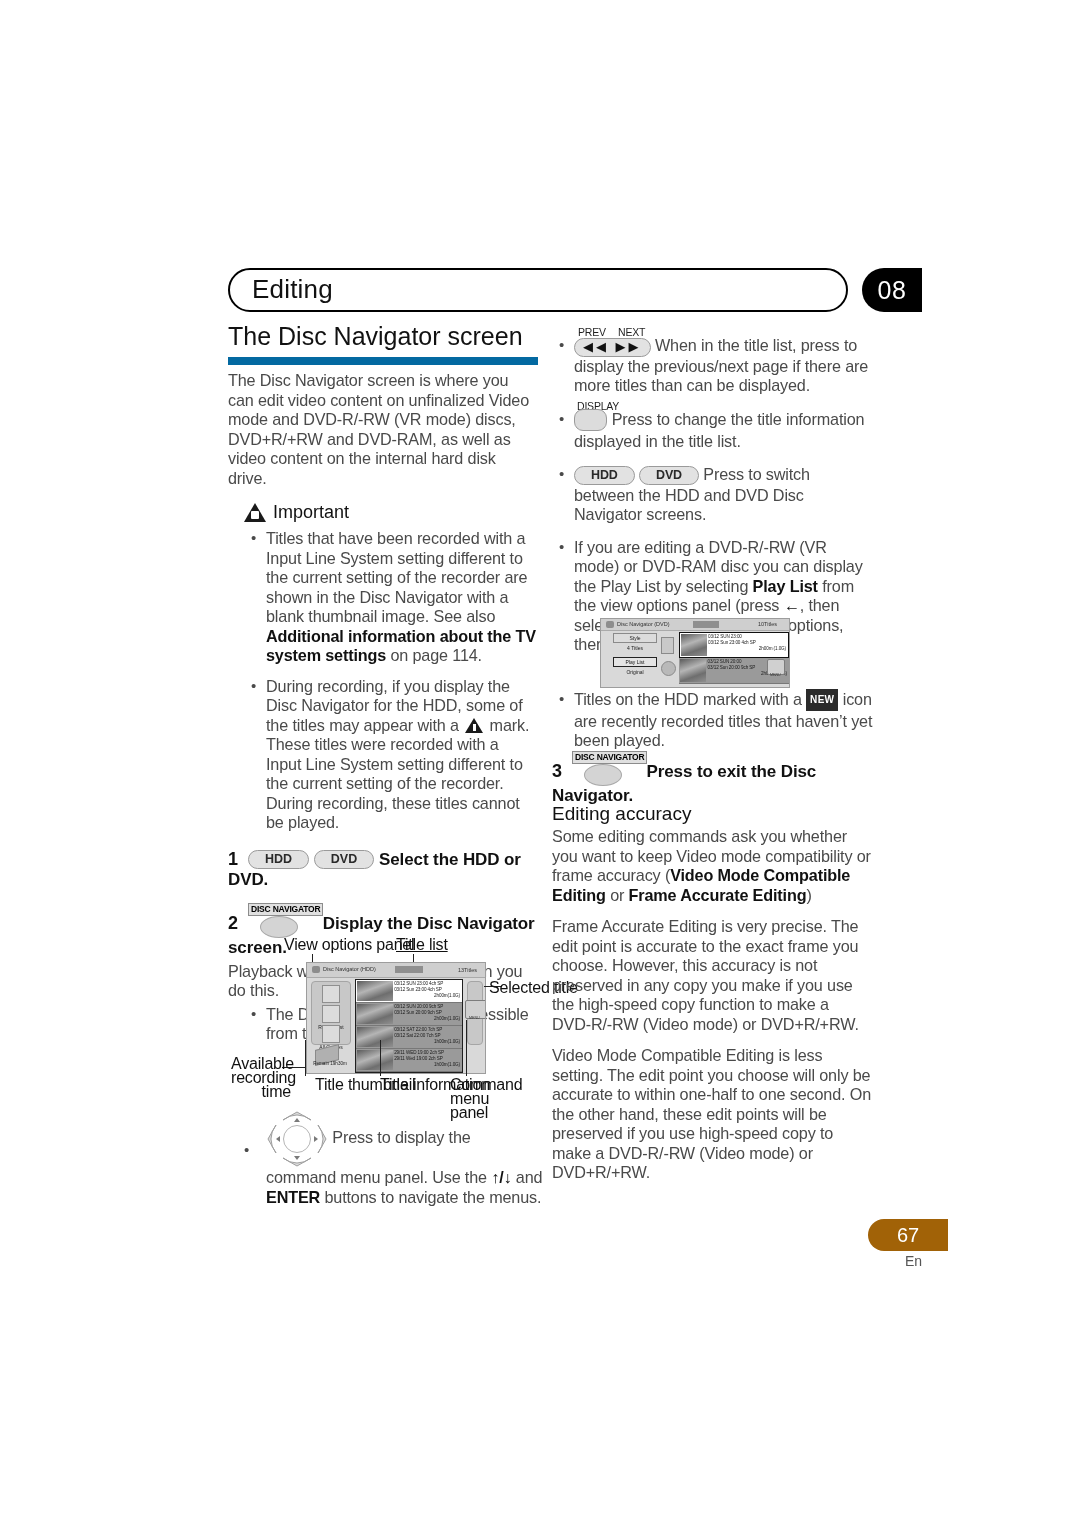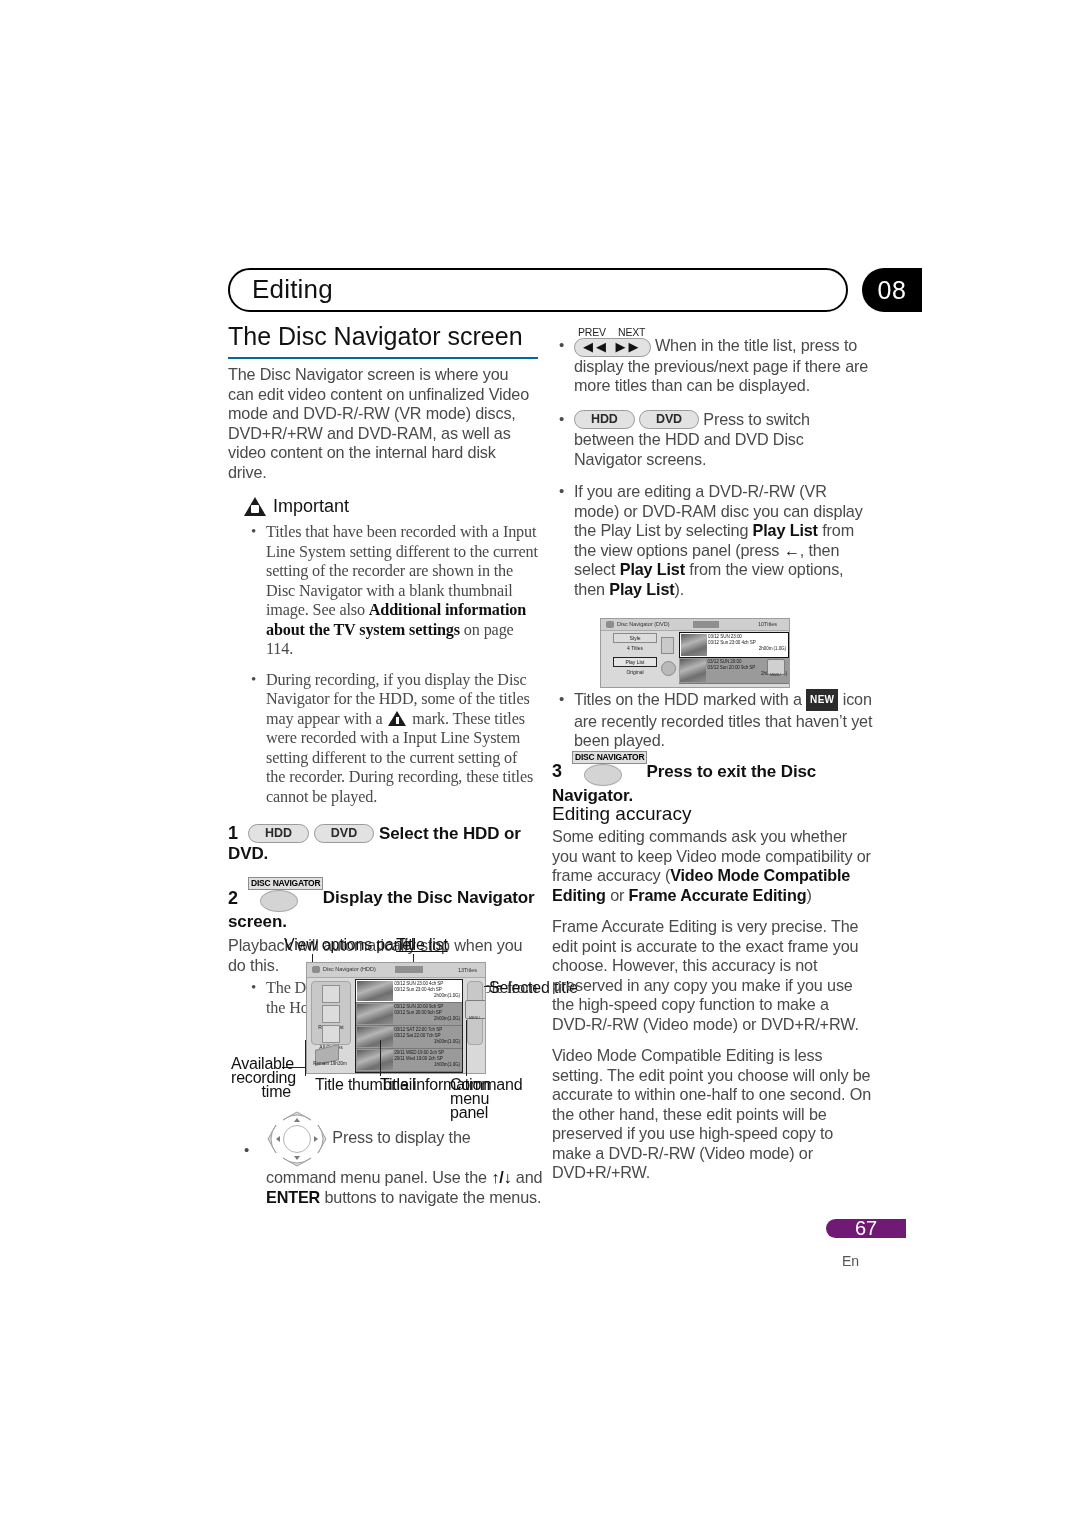--- a/index.html
+++ b/index.html
@@ -69,21 +69,21 @@
     left: 552px;
     top: 336px;
     width: 320px;
   }
 
   h2.sec-title {
     font-size: 25px;
     font-weight: normal;
     margin: 0 0 6px 0;
     padding: 0 0 6px 0;
-    border-bottom: 2px solid #0369a1;
+    border-bottom: 8px solid #0369a1;
     color: #111;
   }
   h3.sub-title {
     font-size: 19px;
     font-weight: normal;
     margin: 0 0 2px 0;
     color: #111;
   }
 
   p.body {
@@ -136,21 +136,21 @@
     letter-spacing: -0.15px;
   }
   ul.bullets li::before {
     content: "\2022";
     position: absolute;
     left: 7px;
     top: -1px;
     font-size: 15px;
     color: #4a4a4a;
   }
-  ul.bullets.indent { margin-left: 16px; font-family: Liberation Serif, serif; }
+  ul.bullets.indent { margin-left: 16px; }
   b.bk { color: #111; font-weight: bold; }
 
   
   .pill {
     display: inline-block;
     border: 1.6px solid #9a9a9a;
     border-radius: 11px;
     background: #e2e2e2;
     font-size: 12.5px;
     font-weight: bold;
@@ -388,38 +388,38 @@
     letter-spacing: -0.2px;
   }
   .leader {
     position: absolute;
     background: #222;
   }
 
   
   .pagenum {
     position: absolute;
-    left: 826px;
+    left: 868px;
     top: 1219px;
     width: 80px;
-    height: 19px;
-    background: #701a75;
+    height: 32px;
+    background: #a16207;
     border-radius: 16px 0 0 16px;
     color: #fff;
     font-size: 20px;
     display: flex;
     align-items: center;
     justify-content: center;
   }
   .pagelang {
     position: absolute;
     left: 842px;
     top: 1253px;
     width: 80px;
-    text-align: left;
+    text-align: right;
     font-size: 14px;
     color: #555;
   }
 </style>
 </head>
 <body>
 
 <div class="page">
 
   <div class="chapter-bar"></div>
@@ -573,20 +573,27 @@
     <ul class="bullets">
       <li style="margin-bottom:14px;">
         <span style="position:relative; display:inline-block; vertical-align:middle;">
           <span class="minilabel" style="position:absolute; left:4px; top:-14px;">PREV</span>
           <span class="minilabel" style="position:absolute; left:44px; top:-14px;">NEXT</span>
           <span class="prevnext-pill">◀◀   ▶▶</span>
         </span>
         <span>When in the title list, press to display the previous/next page if there are more titles than can be displayed.</span>
       </li>
 
+      <li style="margin-bottom:14px;">
+        <span style="position:relative; display:inline-block; vertical-align:middle;">
+          <span class="minilabel" style="position:absolute; left:3px; top:-13px;">DISPLAY</span>
+          <span class="pill blank">&nbsp;</span>
+        </span>
+        <span>Press to change the title information displayed in the title list.</span>
+      </li>
 
       <li style="margin-bottom:13px;">
         <span class="pill wide">HDD</span>&nbsp;<span class="pill wide">DVD</span>
         <span>Press to switch between the HDD and DVD Disc Navigator screens.</span>
       </li>
 
       <li style="margin-bottom:10px;">
         <span>If you are editing a DVD-R/-RW (VR mode) or DVD-RAM disc you can display the Play List by selecting </span><b class="bk">Play List</b><span> from the view options panel (press </span><b class="bk">←</b><span>, then select </span><b class="bk">Play List</b><span> from the view options, then </span><b class="bk">Play List</b><span>).</span>
       </li>
     </ul>

